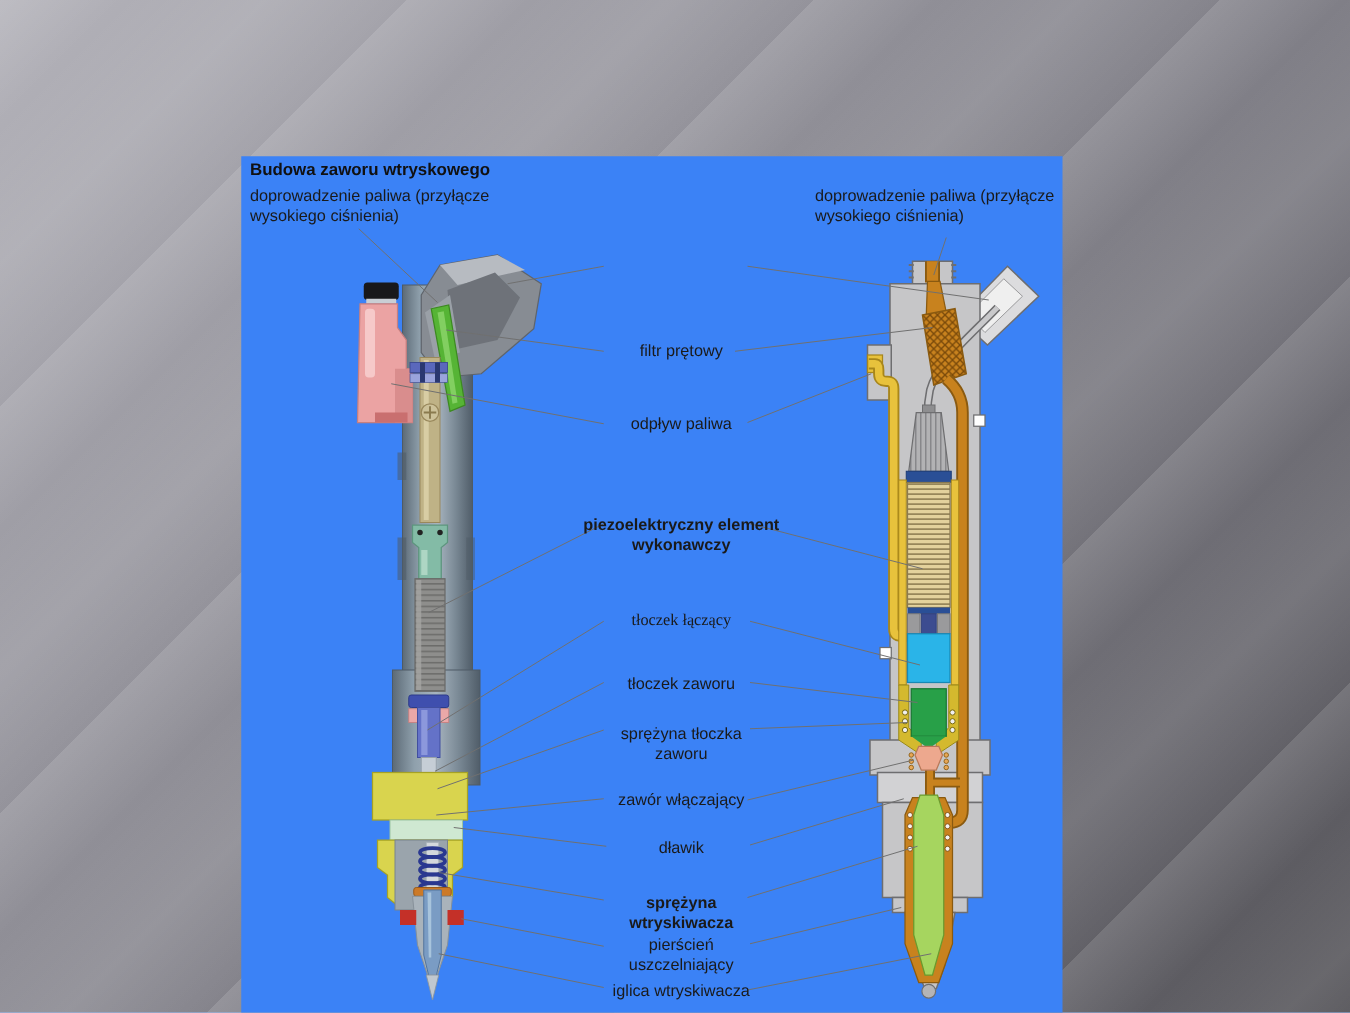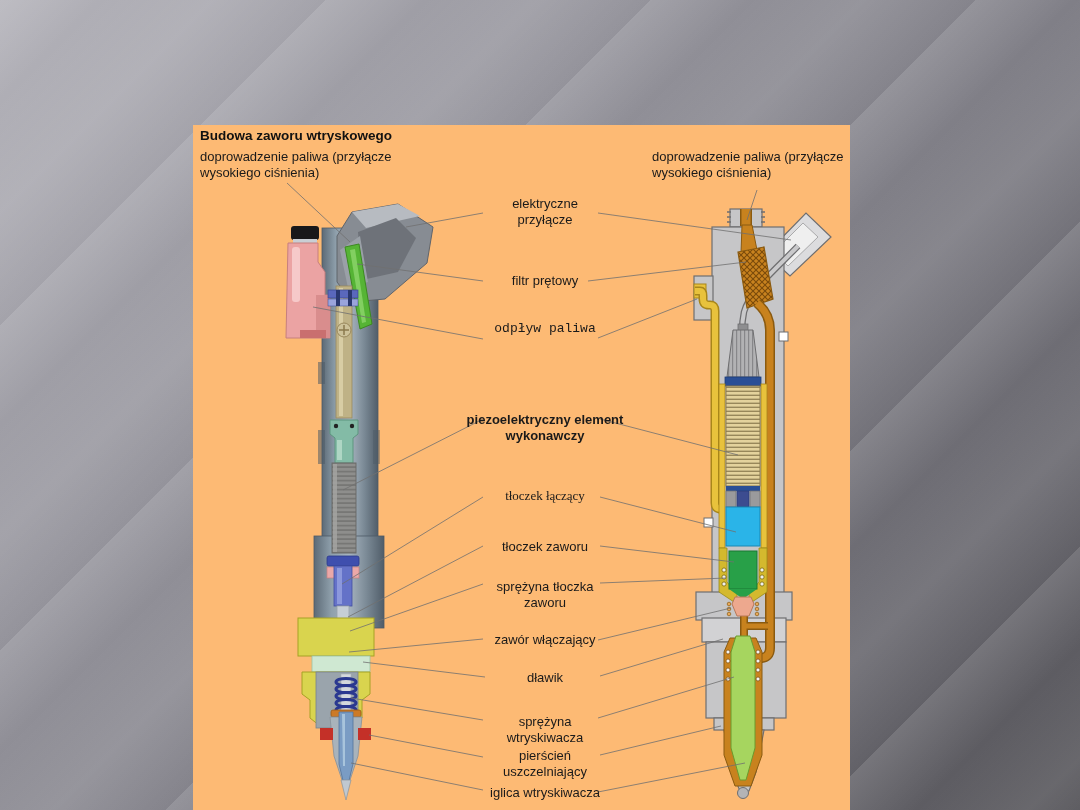--- a/index.html
+++ b/index.html
@@ -5,21 +5,21 @@
   html,body{margin:0;padding:0;}
   body{
     width:1080px;height:810px;overflow:hidden;
     font-family:"Liberation Sans","DejaVu Sans",sans-serif;
     background:
       repeating-linear-gradient(135deg, rgba(255,255,255,0.13) 0px, rgba(255,255,255,0) 70px, rgba(255,255,255,0.10) 150px, rgba(255,255,255,0) 230px),
       linear-gradient(135deg,#b4b3ba 0%,#9a99a1 28%,#828189 55%,#68676e 80%,#555459 100%);
   }
   .panel{
     position:absolute;left:193px;top:125px;width:657px;height:685px;
-    background:#fdba74;
+    background:#3b82f6;
   }
   .panel svg{position:absolute;left:0;top:0;}
   .slide-title{
     position:absolute;left:7px;top:3px;
     font-size:13.5px;font-weight:bold;color:#111;white-space:nowrap;
   }
   .corner-label{
     position:absolute;font-size:13px;color:#1a1a1a;line-height:16px;
   }
   .callout{
@@ -244,26 +244,25 @@
       <line x1="483" y1="790" x2="351" y2="763"></line>
         <line x1="598" y1="792" x2="745" y2="763"></line>
     </g>
   </svg>
 
   <div class="slide-title">Budowa zaworu wtryskowego</div>
 
   <div class="corner-label" style="left:7px;top:24px;width:205px;">doprowadzenie paliwa (przyłącze wysokiego ciśnienia)</div>
   <div class="corner-label" style="left:459px;top:24px;width:205px;">doprowadzenie paliwa (przyłącze wysokiego ciśnienia)</div>
 
-  <div class="callout" style="left:297px;top:71px;width:110px;">elektryczne przyłącze</div>
   <div class="callout" style="left:272px;top:148px;width:160px;">filtr prętowy</div>
-  <div class="callout" style="left:272px;top:196px;width:160px;font-family:Liberation Mono, monospace;">odpływ paliwa</div>
+  <div class="callout" style="left:272px;top:206px;width:160px;">odpływ paliwa</div>
   <div class="callout" style="left:272px;top:287px;width:160px;font-weight:bold;">piezoelektryczny element wykonawczy</div>
   <div class="callout" style="left:272px;top:363px;width:160px;font-family:Liberation Serif, serif;">tłoczek łączący</div>
   <div class="callout" style="left:272px;top:414px;width:160px;">tłoczek zaworu</div>
   <div class="callout" style="left:292px;top:454px;width:120px;text-align:center;">sprężyna tłoczka zaworu</div>
   <div class="callout" style="left:267px;top:507px;width:170px;text-align:center;">zawór włączający</div>
   <div class="callout" style="left:272px;top:545px;width:160px;">dławik</div>
-  <div class="callout" style="left:297px;top:589px;width:110px;">sprężyna wtryskiwacza</div>
+  <div class="callout" style="left:297px;top:589px;width:110px;font-weight:bold;">sprężyna wtryskiwacza</div>
   <div class="callout" style="left:292px;top:623px;width:120px;">pierścień uszczelniający</div>
   <div class="callout" style="left:262px;top:660px;width:180px;">iglica wtryskiwacza</div>
 
 </div>
 
 </body></html>

